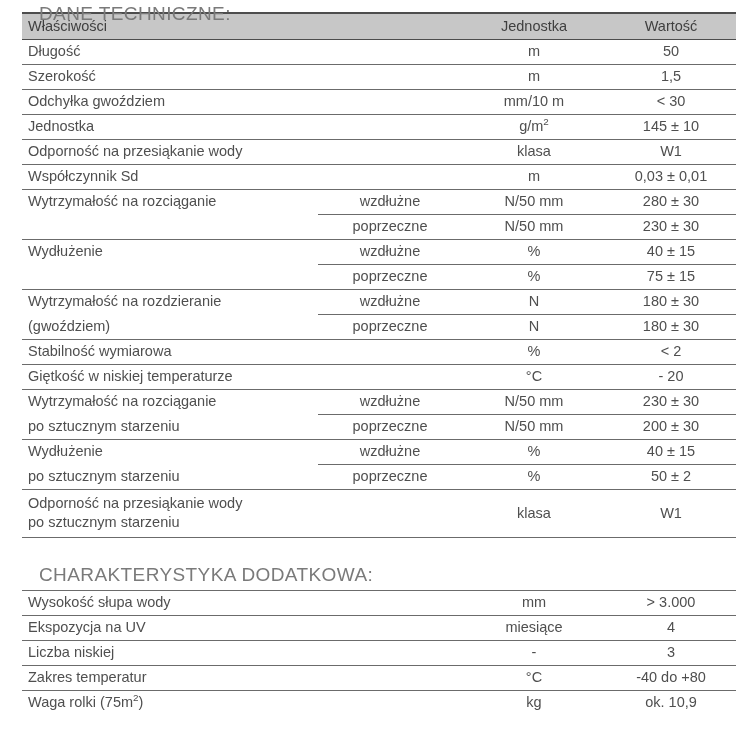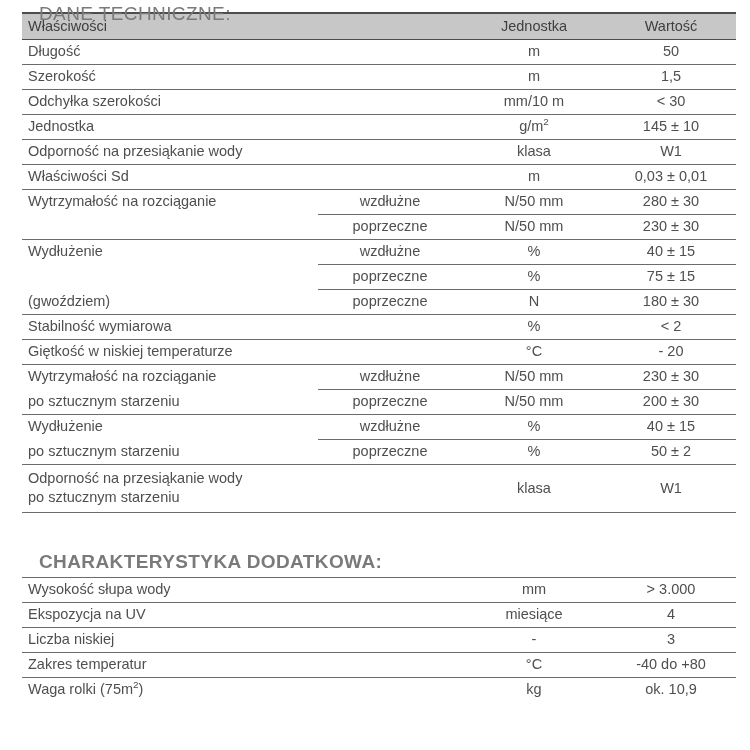--- a/index.html
+++ b/index.html
@@ -63,23 +63,22 @@
 
   
   tr.sep-full > td { border-top: 1.3px solid #6b6b6b; }
   
   tr.sep-part > td.part-line { border-top: 1.3px solid #6b6b6b; }
 
   .two-line { line-height: 1.45; }
   sup { font-size: 0.68em; vertical-align: super; line-height: 0; }
 
   #title-charakterystyka {
-    margin-top: 38px;
+    margin-top: 26px;
     margin-bottom: 4px;
-    font-weight: bold;
   }
   #tbl1 { margin-top: 12px; }
   #tbl2 { }
 </style>
 </head>
 <body>
 
 <div id="page">
 
   <div id="title-dane" class="section-title">DANE TECHNICZNE:</div>
@@ -104,39 +103,39 @@
           <td class="center">m</td>
           <td class="center">50</td>
         </tr>
         <tr class="row sep-full">
           <td class="c-prop-cell">Szerokość</td>
           <td class="center"></td>
           <td class="center">m</td>
           <td class="center">1,5</td>
         </tr>
         <tr class="row sep-full">
-          <td class="c-prop-cell">Odchyłka szerokości</td>
+          <td class="c-prop-cell">Odchyłka gwoździem</td>
           <td class="center"></td>
           <td class="center">mm/10 m</td>
           <td class="center">&lt; 30</td>
         </tr>
         <tr class="row sep-full">
           <td class="c-prop-cell">Jednostka</td>
           <td class="center"></td>
           <td class="center"><span>g/m</span><sup>2</sup></td>
           <td class="center">145 ± 10</td>
         </tr>
         <tr class="row sep-full">
           <td class="c-prop-cell">Odporność na przesiąkanie wody</td>
           <td class="center"></td>
           <td class="center">klasa</td>
           <td class="center">W1</td>
         </tr>
         <tr class="row sep-full">
-          <td class="c-prop-cell">Właściwości Sd</td>
+          <td class="c-prop-cell">Współczynnik Sd</td>
           <td class="center"></td>
           <td class="center">m</td>
           <td class="center">0,03 ± 0,01</td>
         </tr>
         <tr class="row sep-full">
           <td class="c-prop-cell">Wytrzymałość na rozciąganie</td>
           <td class="center">wzdłużne</td>
           <td class="center">N/50 mm</td>
           <td class="center">280 ± 30</td>
         </tr>
@@ -150,20 +149,26 @@
           <td class="c-prop-cell">Wydłużenie</td>
           <td class="center">wzdłużne</td>
           <td class="center">%</td>
           <td class="center">40 ± 15</td>
         </tr>
         <tr class="row sep-part">
           <td class="c-prop-cell"></td>
           <td class="center part-line">poprzeczne</td>
           <td class="center part-line">%</td>
           <td class="center part-line">75 ± 15</td>
+        </tr>
+        <tr class="row sep-full">
+          <td class="c-prop-cell">Wytrzymałość na rozdzieranie</td>
+          <td class="center">wzdłużne</td>
+          <td class="center">N</td>
+          <td class="center">180 ± 30</td>
         </tr>
         <tr class="row sep-part">
           <td class="c-prop-cell">(gwoździem)</td>
           <td class="center part-line">poprzeczne</td>
           <td class="center part-line">N</td>
           <td class="center part-line">180 ± 30</td>
         </tr>
         <tr class="row sep-full">
           <td class="c-prop-cell">Stabilność wymiarowa</td>
           <td class="center"></td>

